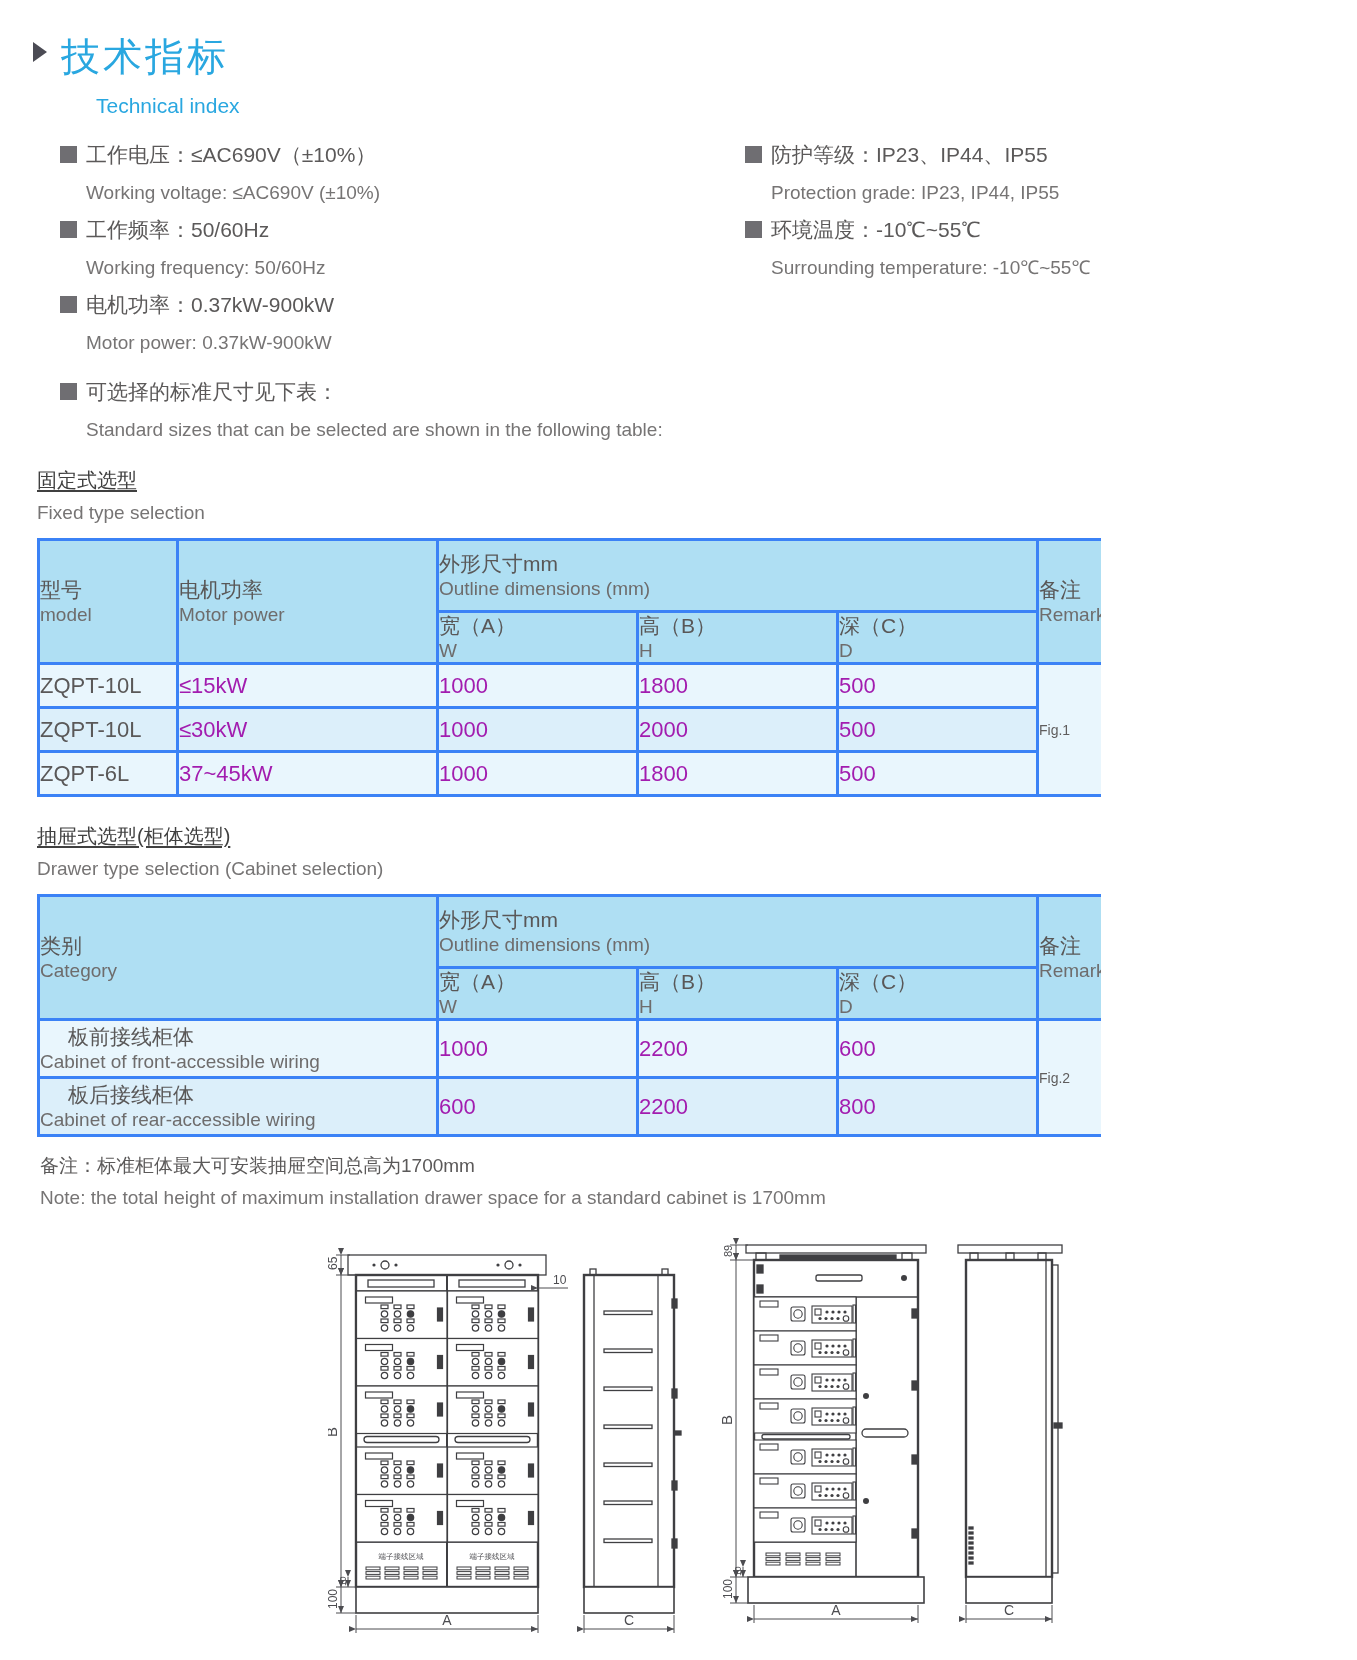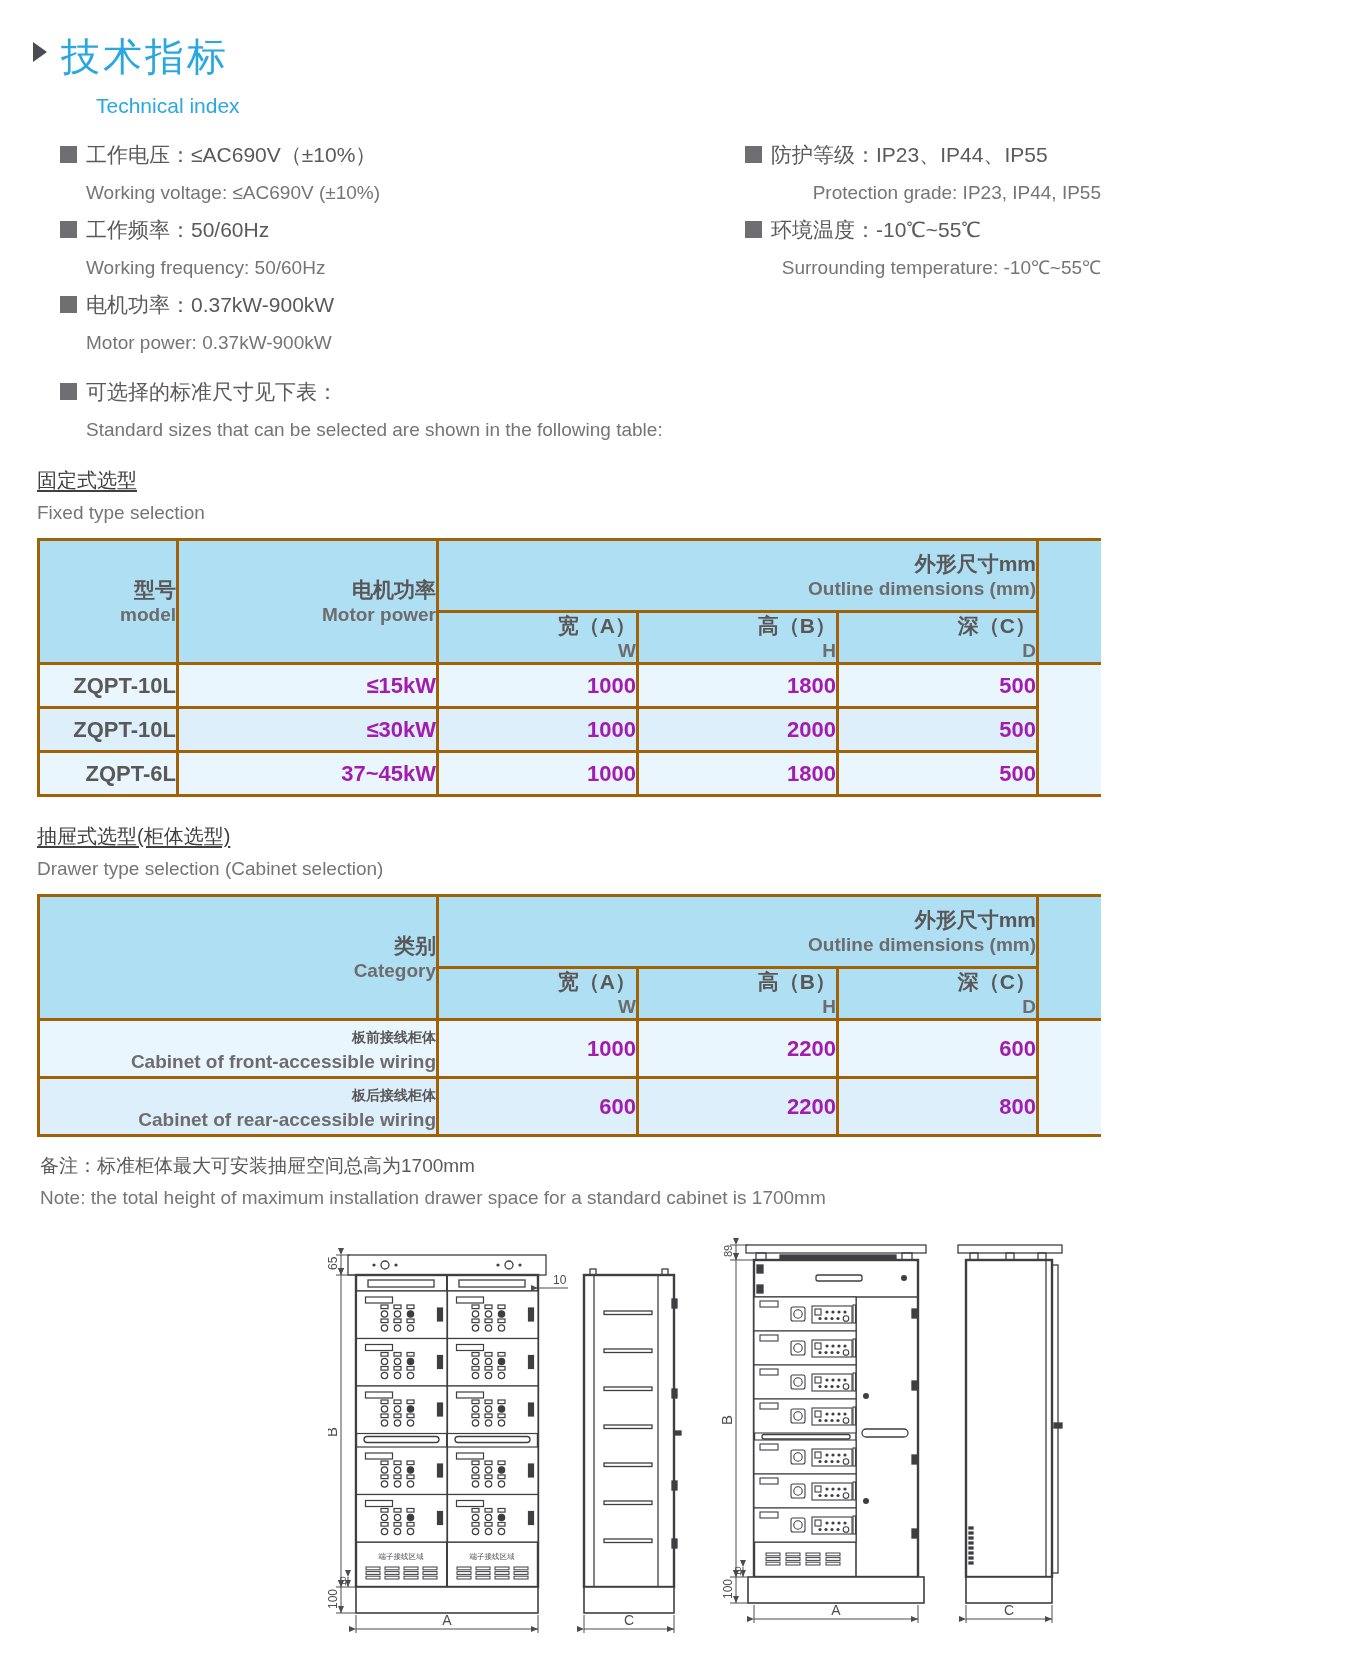--- a/index.html
+++ b/index.html
@@ -15,42 +15,42 @@
     width:0; height:0; margin:12px 14px 0 0;
     border-left:14px solid #4b4b54;
     border-top:10px solid transparent;
     border-bottom:10px solid transparent;
   }
   .title-zh { font-size:39px; color:#29a7e0; letter-spacing:3px; }
   .title-en { font-size:21px; color:#29a7e0; margin:10px 0 0 63px; }
   
   .specs { display:flex; margin:24px 0 0 60px;gap:40px; }
   .specs-col-left { width:645px; }
-  .specs-col-right { flex:1;text-align:right; }
+  .specs-col-right { flex:1; }
   .spec { margin-bottom:13px; }
   .spec-zh { display:flex; font-size:21px; color:#5b5959; line-height:26px; }
   .bullet { flex:0 0 17px; width:17px; height:17px; background:#6f6e72; margin:4px 9px 0 0; }
   .spec-en { font-size:19px; color:#767474; margin:13px 0 0 26px; line-height:23px; }
   .spec-intro { margin:12px 0 8px 60px; }
   
   .sec { margin:26px 0 0 37px; }
   .sec-zh { font-size:20px; color:#404040; text-decoration:underline; text-underline-offset:3px; }
   .sec-en { font-size:19px; color:#767474; margin-top:8px; }
   
   table.spec-table { border-collapse:collapse; width:1285px; margin:14px 0 0 37px; table-layout:fixed; }
-  table.spec-table th, table.spec-table td { border:3px solid #a16207; text-align:right; vertical-align:middle; font-weight:bold; }
+  table.spec-table th, table.spec-table td { border:3px solid #3b82f6; text-align:left; vertical-align:middle; font-weight:normal; }
   th.hd { background:#afdff3; }
   .hd-zh { font-size:21px; color:#595757; line-height:26px; }
   .hd-en { font-size:19px; color:#6e6c6c; line-height:23px; }
   tr.trow1 td { background:#e9f6fd; }
   tr.trow2 td { background:#dceffa; }
   td.remark-cell { background:#e2f3fb; font-size:14px; color:#5f5d5d; }
   td.val { font-size:22px; color:#a21caf; }
   td.model { font-size:22px; color:#5a5858; }
-  .cat-zh { font-size:14px; color:#595757; line-height:26px; }
+  .cat-zh { font-size:21px; color:#595757; line-height:26px;padding-left:28px; }
   .cat-en { font-size:19px; color:#6e6c6c; line-height:23px; }
   .h-row1 { height:72px; } .h-row2 { height:46px; }
   .b-row1 { height:44px; } .b-row2 { height:58px; }
   
   .note { margin:16px 0 0 40px; }
   .note-zh { font-size:19px; color:#5b5959; }
   .note-en { font-size:19px; color:#767474; margin-top:8px; }
   
   .figs { position:relative; height:510px; margin-top:8px; }
   .figwrap { position:absolute; }

